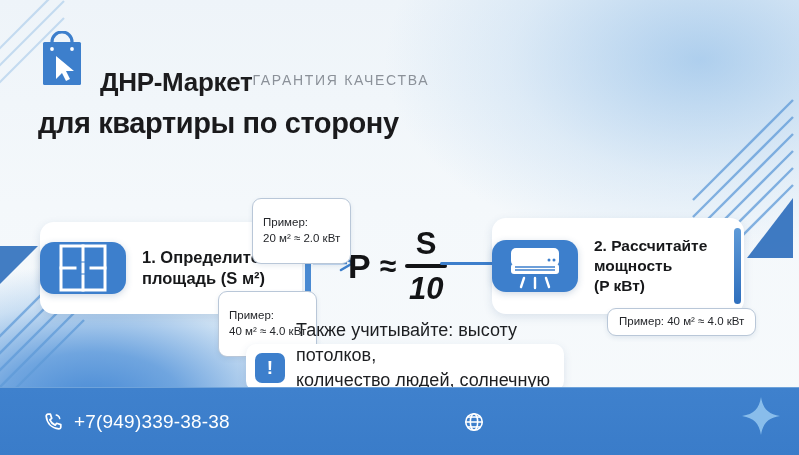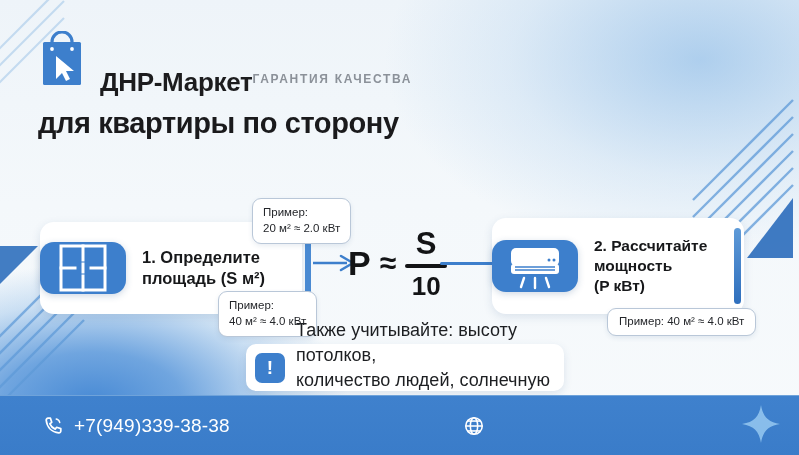--- a/index.html
+++ b/index.html
@@ -35,22 +35,22 @@
     left: 38px; top: 22px;
     display: flex; align-items: center; gap: 14px;
   }
   #logo-mark { width: 48px; height: 56px; flex: none; }
   #logo-text { display: flex; flex-direction: row; justify-content: center; margin-top: 47px; }
   #brand-name {
     font-size: 26px; font-weight: 700; color: #1c1c1e;
     letter-spacing: -0.3px; line-height: 1.05;
   }
   #brand-tagline {
-    font-size: 12px; color: #8b9199; letter-spacing: 1.7px;
-    margin-top: 4px; line-height: 1; font-weight: bold;
+    font-size: 14px; color: #8b9199; letter-spacing: 1.7px;
+    margin-top: 4px; line-height: 1;
   }
 
   
   #headline {
     position: absolute;
     left: 38px; top: 105px; width: 735px;
     font-size: 29px; font-weight: 700; color: #1a1a1c;
     line-height: 1.26; letter-spacing: -0.4px;
   }
   #headline .l2 { display: block; }
@@ -92,35 +92,35 @@
   #formula {
     position: absolute; left: 348px; top: 228px;
     display: flex; align-items: center; gap: 9px;
     color: #131416;
   }
   #f-p   { font-size: 34px; font-weight: 700; line-height: 1; }
   #f-ap  { font-size: 30px; font-weight: 700; line-height: 1; }
   #f-frac { display: flex; flex-direction: column; align-items: center; line-height: 1; }
   #f-num { font-size: 31px; font-weight: 700; padding-bottom: 2px; }
   #f-bar { width: 42px; height: 3.5px; background: #131416; margin: 3px 0; border-radius: 2px; }
-  #f-den { font-size: 26px; font-weight: 700; padding-top: 2px; }
+  #f-den { font-size: 31px; font-weight: 700; padding-top: 2px; font-style: italic; }
 
   
   #conn1 { position: absolute; left: 305px; top: 232px; }
   
   #conn2 { position: absolute; left: 440px; top: 262px; width: 56px; height: 3px;
            background: #3d7fcc; border-radius: 2px; }
 
   
   .tip {
     position: absolute;
     background: #ffffff;
     border: 1.4px solid #b9c7d8;
     border-radius: 9px;
-    padding: 6px 10px;
+    padding: 16px 10px;
     font-size: 11.5px; color: #24262a;
     line-height: 1.38; white-space: pre-line;
     box-shadow: 0 2px 5px rgba(40,80,130,.10);
   }
   #tip1 { left: 252px; top: 198px; }
   #tip2 { left: 218px; top: 291px; }
   #tip3 { left: 607px; top: 308px; padding: 5px 11px; }
 
   
   #note {
@@ -134,21 +134,21 @@
   #note-icon {
     width: 30px; height: 30px; flex: none;
     background: #3d7fcc; border-radius: 7px;
     display: flex; align-items: center; justify-content: center;
     color: #fff; font-size: 19px; font-weight: 700; line-height: 1;
   }
   #note-text { font-size: 18px; color: #1d1f22; line-height: 1.38; white-space: pre-line; }
 
   
   #footer {
-    position: absolute; left: 0; right: 0; bottom: 0; height: 60px;
+    position: absolute; left: 0; right: 0; bottom: 0; height: 68px;
     background: linear-gradient(180deg,#3f81cd 0%,#3a7cc9 100%);
     border-top: 1.5px solid #6fa3da;
     display: flex; align-items: center;
   }
   .foot-item { display: flex; align-items: center; gap: 10px; color: #ffffff; }
   #foot-phone { position: absolute; left: 42px; }
   #foot-site  { position: absolute; left: 463px; }
   .foot-text { font-size: 19px; font-weight: 400; letter-spacing: .2px; }
   #sparkle { position: absolute; right: 16px; top: 6px; }
 </style>

